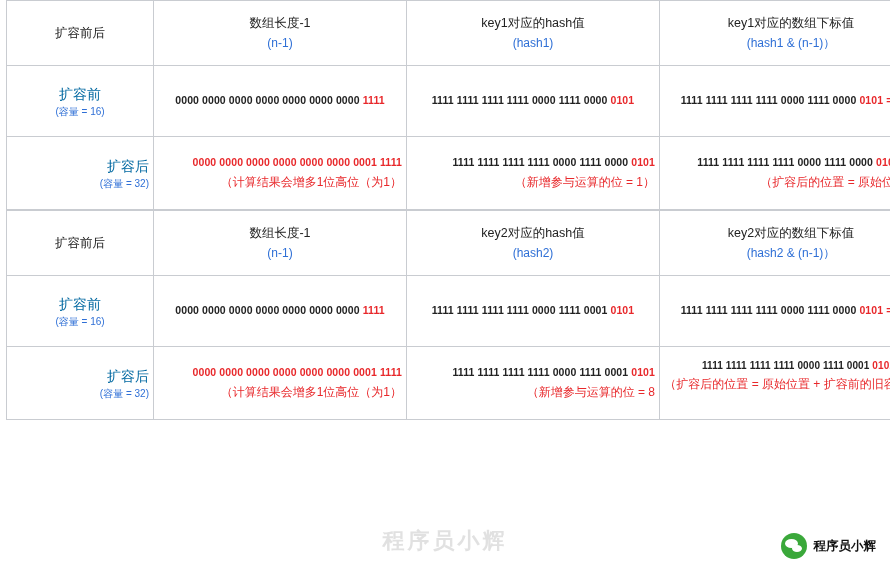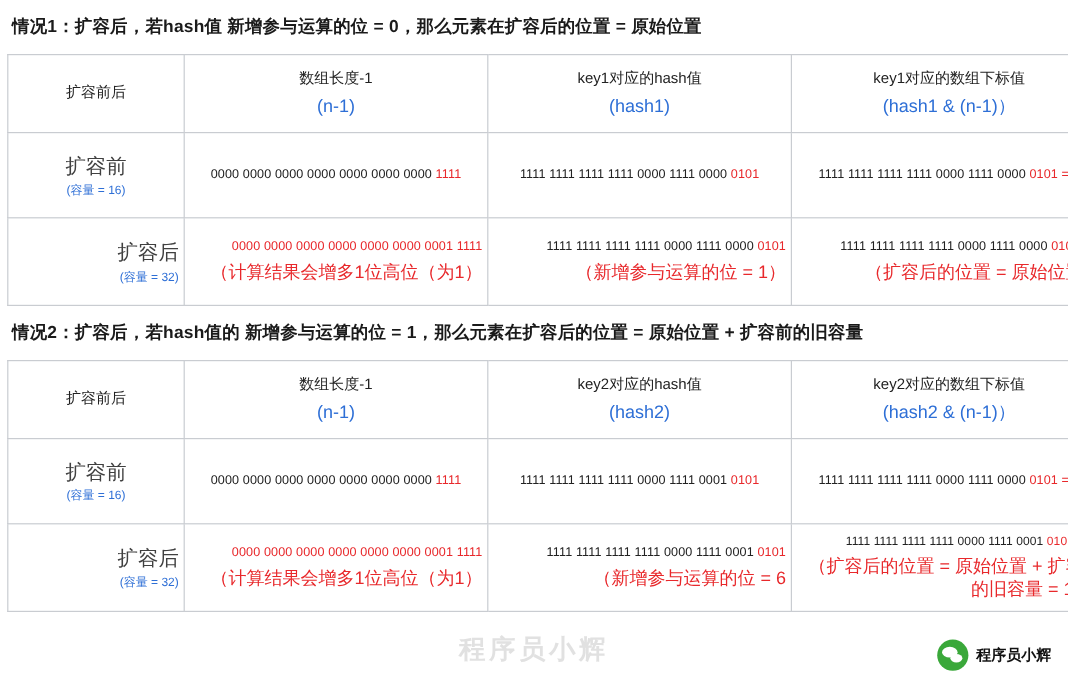--- a/index.html
+++ b/index.html
@@ -49,50 +49,51 @@
   .col-b { width: 244px; }
   .col-c { width: 244px; }
   .col-d { width: 254px; }
 
   .hdr-main {
     font-size: 12.5px;
     color: #222;
     line-height: 1.5;
   }
   .hdr-sub {
-    font-size: 15px;
+    font-size: 12px;
     color: #2e6fd6;
     margin-top: 3px;
     line-height: 1.4;
   }
   .row-label {
-    font-size: 17px;
-    color: #404040;
+    font-size: 14px;
+    color: #0369a1;
     font-weight: normal;
     line-height: 1.5;
   }
   .row-label-sub {
     font-size: 10px;
     color: #2e6fd6;
     margin-top: 0;
   }
   .bits {
     font-family: "Liberation Sans", sans-serif;
     font-size: 10.5px;
     letter-spacing: 0.1px;
     color: #222;
     line-height: 1.5;
     white-space: nowrap;
+    font-weight: bold;
   }
   .bits.small {
     font-size: 10px;
   }
   .red { color: #e8282b; }
   .note {
-    font-size: 15px;
+    font-size: 12px;
     color: #e8282b;
     margin-top: 4px;
     line-height: 1.3;
   }
   .hdr-row td { height: 52px; }
   .body-row td { height: 58px; }
   .body-row.tall td { height: 60px; text-align: right; }
 
   
   .wechat {
@@ -148,21 +149,20 @@
     pointer-events: none;
     user-select: none;
   }
 </style>
 </head>
 <body>
 
 <div class="page">
 
   <div class="section">
-    <div class="section-title">情况1：扩容后，若hash值 新增参与运算的位 = 0，那么元素在扩容后的位置 = 原始位置</div>
     <table class="grid">
       <tbody>
           <tr class="hdr-row">
         <td class="col-a">
           <div class="hdr-main">扩容前后</div>
         </td>
         <td class="col-b">
           <div class="hdr-main">数组长度-1</div>
           <div class="hdr-sub">(n-1)</div>
         </td>
@@ -208,21 +208,20 @@
         <td class="col-d">
           <div class="bits"><span>1111 1111 1111 1111 0000 1111 0000 </span><span class="red">0101 = 5</span></div>
           <div class="note">（扩容后的位置 = 原始位置）</div>
         </td>
       </tr>
     </tbody>
       </table>
   </div>
 
   <div class="section">
-    <div class="section-title">情况2：扩容后，若hash值的 新增参与运算的位 = 1，那么元素在扩容后的位置 = 原始位置 + 扩容前的旧容量</div>
     <table class="grid">
       <tbody>
           <tr class="hdr-row">
         <td class="col-a">
           <div class="hdr-main">扩容前后</div>
         </td>
         <td class="col-b">
           <div class="hdr-main">数组长度-1</div>
           <div class="hdr-sub">(n-1)</div>
         </td>
@@ -256,21 +255,21 @@
         <td class="col-a">
           <div class="row-label">扩容后</div>
           <div class="row-label-sub">(容量 = 32)</div>
         </td>
         <td class="col-b">
           <div class="bits"><span class="red">0000 0000 0000 0000 0000 0000 0001 </span><span class="red">1111</span></div>
           <div class="note">（计算结果会增多1位高位（为1）</div>
         </td>
         <td class="col-c">
           <div class="bits"><span>1111 1111 1111 1111 0000 1111 0001 </span><span class="red">0101</span></div>
-          <div class="note">（新增参与运算的位 = 6</div>
+          <div class="note">（新增参与运算的位 = 8</div>
         </td>
         <td class="col-d">
           <div class="bits small"><span>1111 1111 1111 1111 0000 1111 0001 </span><span class="red">0101 = 21</span></div>
           <div class="note">（扩容后的位置 = 原始位置 + 扩容前的旧容量 = 16）</div>
         </td>
       </tr>
     </tbody>
       </table>
   </div>
 

